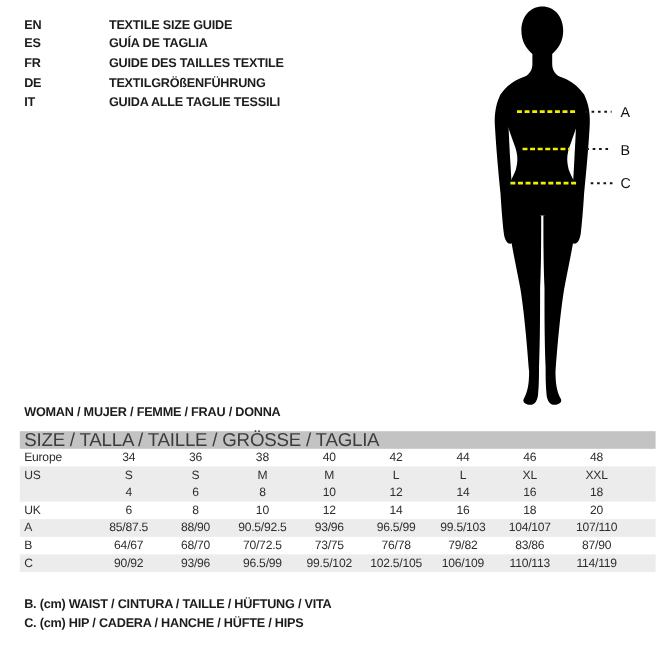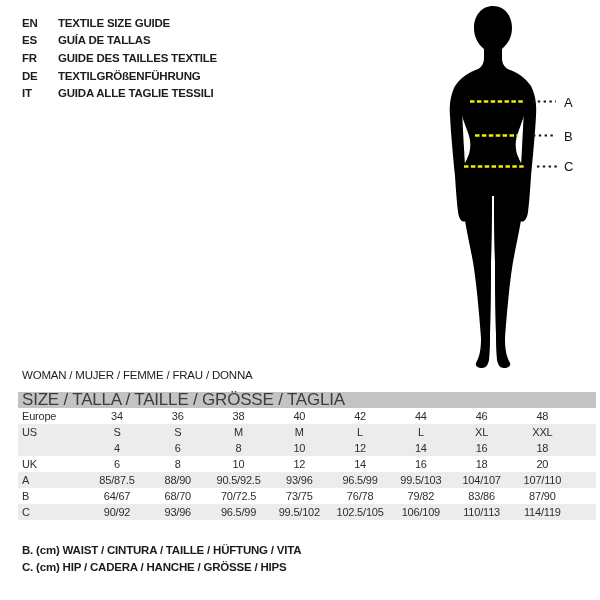--- a/index.html
+++ b/index.html
@@ -4,33 +4,33 @@
 <style>
   html,body { margin:0; padding:0; background:#fff; }
   .canvas {
     position:relative; width:600px; height:600px; background:#ffffff;
     font-family:"Liberation Sans","DejaVu Sans",sans-serif; color:#1c1c1c;
     overflow:hidden;
   }
   
   .lang-list { position:absolute; left:22px; top:14px; }
   .lang-row { display:flex; height:17.6px; align-items:center;
-              font-weight:bold; font-size:11.5px; letter-spacing:-0.2px; }
+              font-weight:bold; font-size:11.5px; letter-spacing:-0.2px;gap:41px; }
   .lang-code { width:36px; }
   
   .figure { position:absolute; left:425px; top:0; width:175px; height:380px; }
   .figure svg { display:block; }
   .sil { fill:var(--color-silhouette,#000); }
   .yline { stroke:var(--color-measure_dash,#f0ee00); stroke-width:2.4; stroke-dasharray:4.5 2.4; }
   .bline { stroke:#141414; stroke-width:1.8; stroke-dasharray:2.4 3.4; }
   .ptLabel { font-size:13px; fill:#141414;
              font-family:"Liberation Sans","DejaVu Sans",sans-serif; }
   
   .group-title { position:absolute; left:22px; top:369px;
-                 font-weight:normal; font-size:11.5px; letter-spacing:-0.2px; }
+                 font-weight:bold; font-size:11.5px; letter-spacing:-0.2px; }
   
   .size-table { position:absolute; left:18px; top:392px; width:578px;
                 font-size:11px; color:#2e2e2e; letter-spacing:-0.2px; }
   .t-header { height:16px; line-height:16px; padding-left:4px;
               background:var(--color-table_header_bg,#c3c3c3);
               color:#3c3c3c; font-size:17px; }
   .t-row { display:flex; height:16px; line-height:16px;gap:13px; }
   .t-row.shaded { background:var(--color-table_row_alt_bg,#ececec); }
   .t-label { width:77px; padding-left:4px; box-sizing:border-box; }
   .t-cell { width:60px; text-align:center; }
@@ -45,21 +45,21 @@
 
 <div class="canvas">
 
   <div class="lang-list">
     <div class="lang-row">
       <span class="lang-code">EN</span>
       <span class="lang-title">TEXTILE SIZE GUIDE</span>
     </div>
     <div class="lang-row">
       <span class="lang-code">ES</span>
-      <span class="lang-title">GUÍA DE TALLAS</span>
+      <span class="lang-title">GUÍA DE TAGLIA</span>
     </div>
     <div class="lang-row">
       <span class="lang-code">FR</span>
       <span class="lang-title">GUIDE DES TAILLES TEXTILE</span>
     </div>
     <div class="lang-row">
       <span class="lang-code">DE</span>
       <span class="lang-title">TEXTILGRÖßENFÜHRUNG</span>
     </div>
     <div class="lang-row">
@@ -183,16 +183,16 @@
       <div class="t-cell">102.5/105</div>
       <div class="t-cell">106/109</div>
       <div class="t-cell">110/113</div>
       <div class="t-cell">114/119</div>
       <div class="t-pad"></div>
     </div>
   </div>
 
   <div class="legend">
     <div class="legend-row">B. (cm) WAIST / CINTURA / TAILLE / HÜFTUNG / VITA</div>
-    <div class="legend-row">C. (cm) HIP / CADERA / HANCHE / GRÖSSE / HIPS</div>
+    <div class="legend-row">C. (cm) HIP / CADERA / HANCHE / HÜFTE / HIPS</div>
   </div>
 
 </div>
 
 </body></html>

